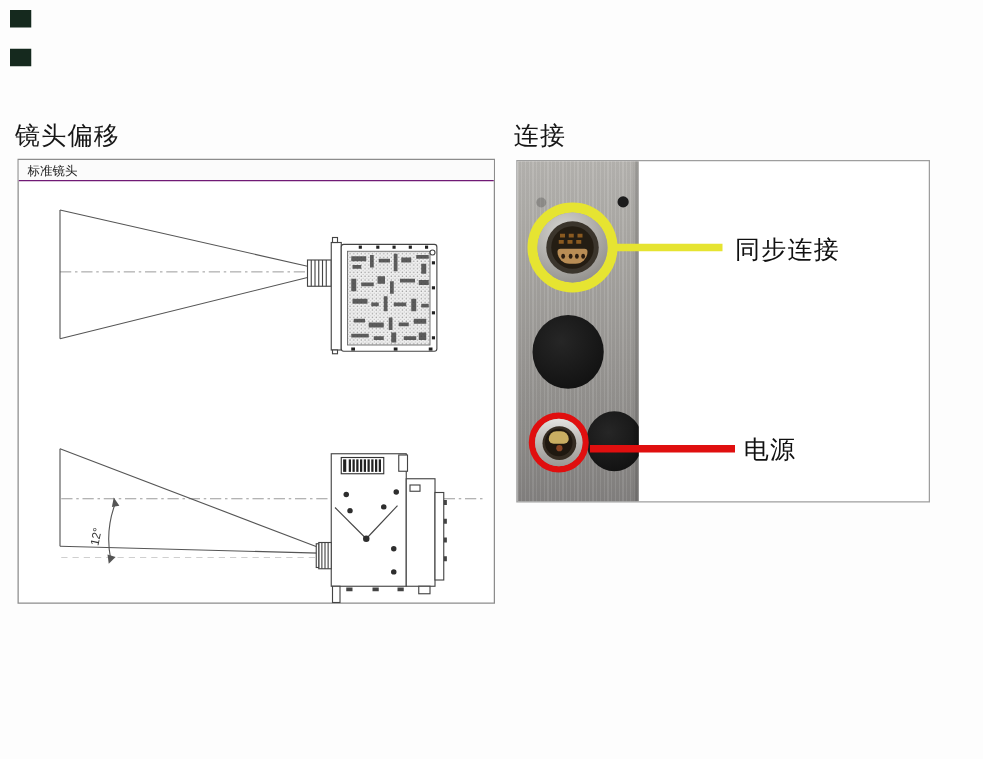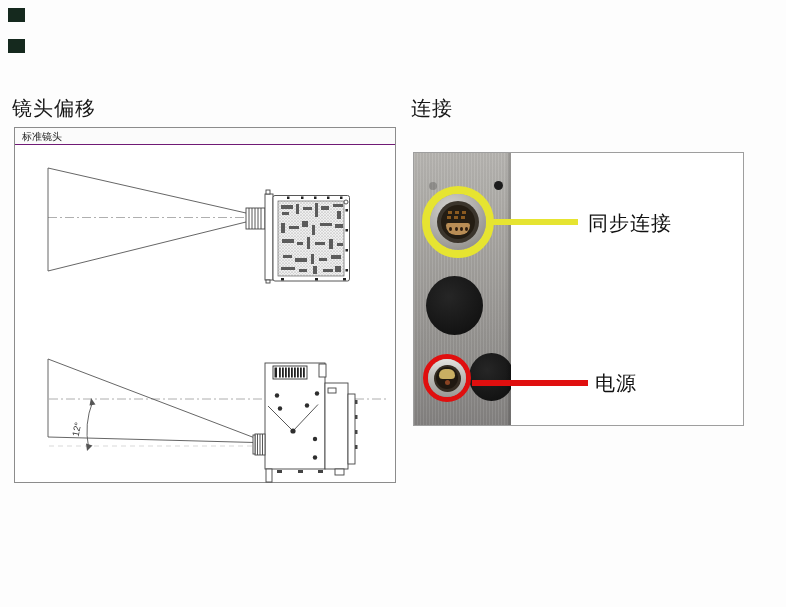--- a/index.html
+++ b/index.html
@@ -15,21 +15,21 @@
   
   .lens-panel{position:absolute;left:14px;top:127px;width:382px;height:356px;
               box-sizing:border-box;border:1px solid #8c8c8c;background:#ffffff;}
   .lens-tab-row{position:absolute;left:0;top:0;width:100%;height:17px;box-sizing:border-box;
                 border-bottom:1px solid #701a75;background:#fbfbfb;}
   .lens-tab{position:absolute;left:7px;top:2px;font-size:10px;color:#222;}
   .lens-svg{position:absolute;left:0;top:17px;}
 
   
   .conn-panel{position:absolute;left:413px;top:128px;width:331px;height:274px;
-              box-sizing:border-box;border:1px solid #9e9e9e;background:#ffffff;margin-top:24px;}
+              box-sizing:border-box;border:1px solid #9e9e9e;background:#ffffff;}
   .conn-photo{position:absolute;left:0;top:0;width:97px;height:272px;overflow:hidden;
               background:
                 repeating-linear-gradient(90deg, rgba(255,255,255,0.07) 0 1px, rgba(0,0,0,0.03) 1px 3px),
                 linear-gradient(180deg,#b7b5b1 0%,#a9a7a3 28%,#9c9a97 55%,#908e8b 80%,#838180 100%);}
   .photo-edge{position:absolute;right:0;top:0;width:5px;height:100%;
               background:linear-gradient(90deg,rgba(0,0,0,0) 0%,rgba(0,0,0,0.22) 100%);}
   .screw{position:absolute;border-radius:50%;}
   .screw.s1{left:15px;top:29px;width:8px;height:8px;background:rgba(40,40,40,0.25);}
   .screw.s2{left:80px;top:28px;width:9px;height:9px;background:#1c1c1c;}
 

